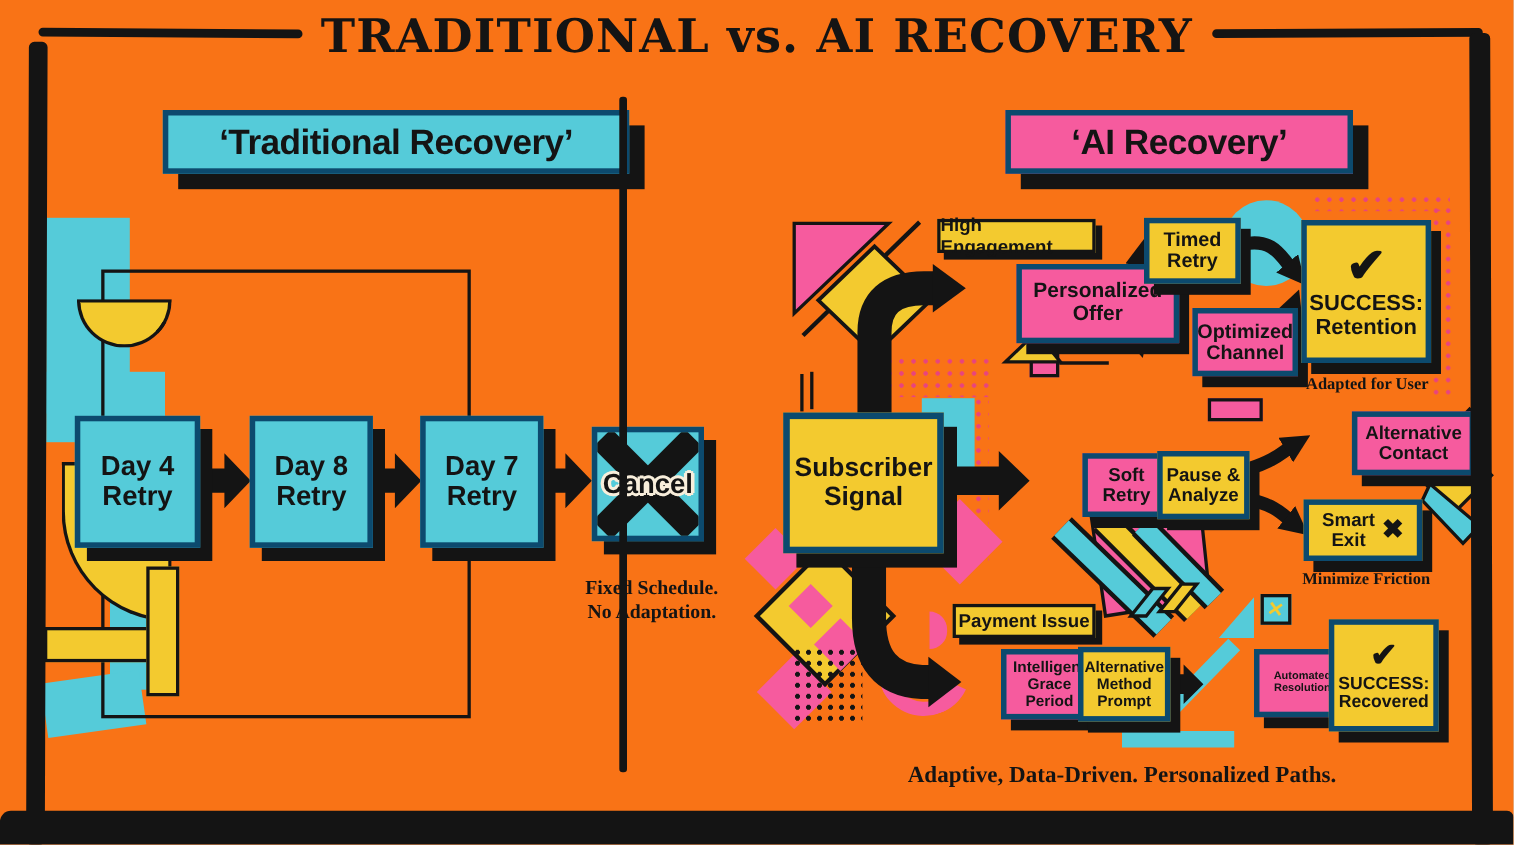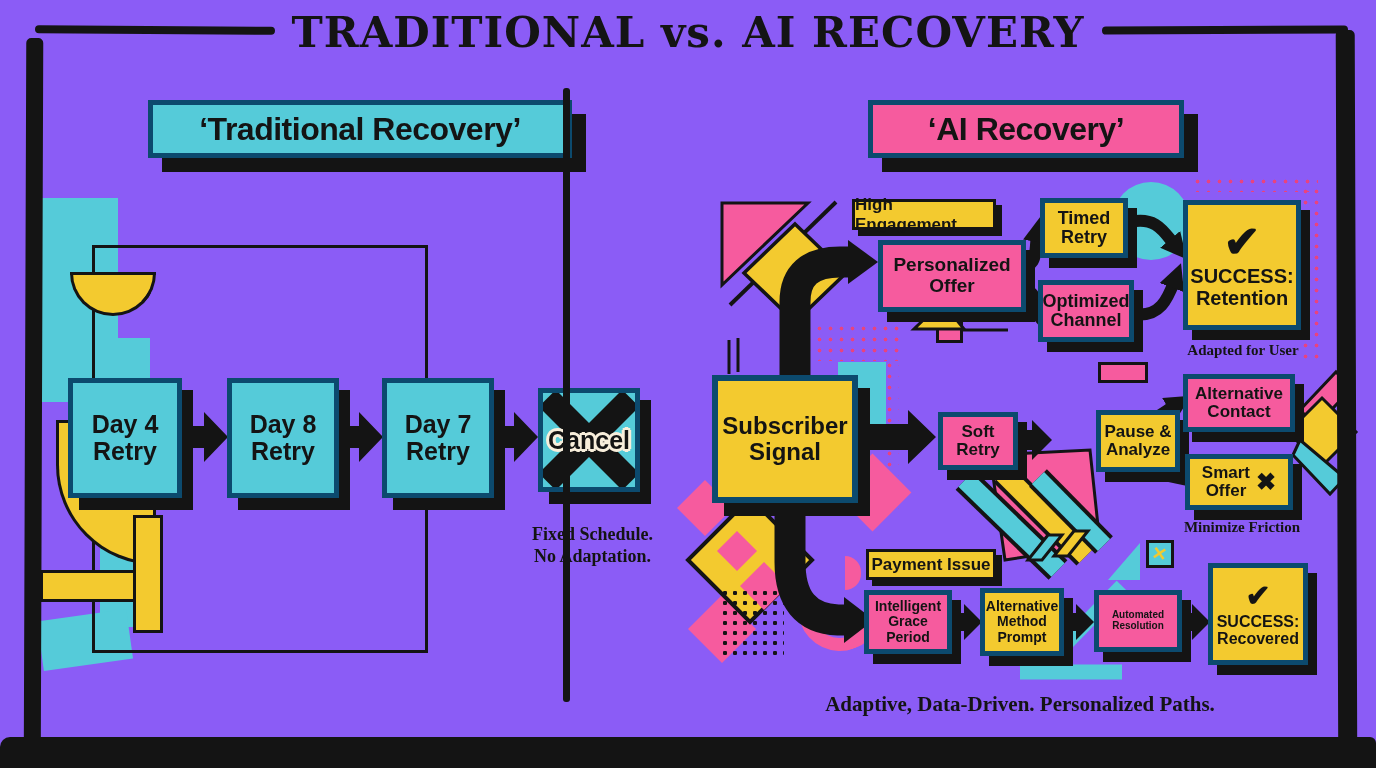--- a/index.html
+++ b/index.html
@@ -1,30 +1,30 @@
 <!DOCTYPE html>
 <html><head>
 <meta charset="utf-8">
 <style>
   html,body{margin:0;padding:0;background:#d8d2c4;}
-  #canvas{position:relative;width:1376px;height:768px;background:#8b5cf6;overflow:hidden;
+  #canvas{position:relative;width:1376px;height:768px;background:#f97316;overflow:hidden;
           font-family:"Liberation Sans",sans-serif;color:#141414;}
   
   .frame{position:absolute;background:#141414;z-index:6;border-radius:5px;}
   
   .title{position:absolute;left:0;top:8px;width:100%;text-align:center;
          font-family:"DejaVu Serif",serif;font-weight:bold;font-size:42px;letter-spacing:1px;z-index:4;}
   
   .divider{position:absolute;left:563px;top:88px;width:7px;height:614px;background:#141414;z-index:5;border-radius:3px;}
   
   .box{position:absolute;box-sizing:border-box;border:5px solid #0c4a6e;
        display:flex;align-items:center;justify-content:center;flex-direction:column;
        text-align:center;font-weight:bold;line-height:1.08;z-index:4;white-space:pre-line;}
   .cyan{background:#55cbd9;box-shadow:11px 12px 0 #141414;}
-  .pinkbg{background:#f65b9e;box-shadow:9px 10px 0 #141414;}
+  .pinkbg{background:#f65b9e;box-shadow:9px 10px 0 #141414;margin-left:46px;}
   .yellowbg{background:#f3ca2f;box-shadow:9px 10px 0 #141414;}
   .hdr{font-size:32px;letter-spacing:-0.5px;}
   .tag{position:absolute;box-sizing:border-box;border:3px solid #141414;background:#f3ca2f;
        box-shadow:6px 6px 0 #141414;display:flex;align-items:center;justify-content:center;
        font-weight:bold;font-size:17px;z-index:4;}
   .caption{position:absolute;font-weight:bold;text-align:center;z-index:4;white-space:pre-line;line-height:1.2;font-family:Liberation Serif, serif;}
   
   .decor{position:absolute;z-index:1;box-sizing:border-box;}
   .dots-pink{background-image:radial-gradient(#e8437f 1.8px,transparent 2.1px);background-size:11px 11px;}
   .dots-black{background-image:radial-gradient(#141414 2px,transparent 2.4px);background-size:10px 10px;z-index:2;}
@@ -199,31 +199,31 @@
     <span class="check">✔</span>
     <span>SUCCESS:
 Retention</span>
   </div>
   <div class="caption" style="left:1168px;top:341px;width:150px;font-size:15px;">Adapted for User</div>
 
   <div class="box pinkbg" style="left:938px;top:412px;width:80px;height:58px;font-size:17px;">
     <span>Soft
 Retry</span>
   </div>
-  <div class="box yellowbg" style="left:1052px;top:410px;width:84px;height:62px;font-size:17px;margin-left:44px;">
+  <div class="box yellowbg" style="left:1052px;top:410px;width:84px;height:62px;font-size:17px;">
     <span>Pause &amp;
 Analyze</span>
   </div>
   <div class="box pinkbg" style="left:1183px;top:374px;width:112px;height:58px;font-size:17px;">
     <span>Alternative
 Contact</span>
   </div>
   <div class="box yellowbg" style="left:1185px;top:454px;width:108px;height:56px;font-size:17px;flex-direction:row;gap:6px;">
     <span>Smart
-Offer</span>
+Exit</span>
     <span style="font-size:24px;">✖</span>
   </div>
   <div class="caption" style="left:1167px;top:518px;width:150px;font-size:15px;">Minimize Friction</div>
 
   <div class="tag" style="left:866px;top:549px;width:130px;height:31px;">
     <span>Payment Issue</span>
   </div>
   <div class="box pinkbg" style="left:864px;top:590px;width:88px;height:64px;font-size:14px;">
     <span>Intelligent
 Grace

